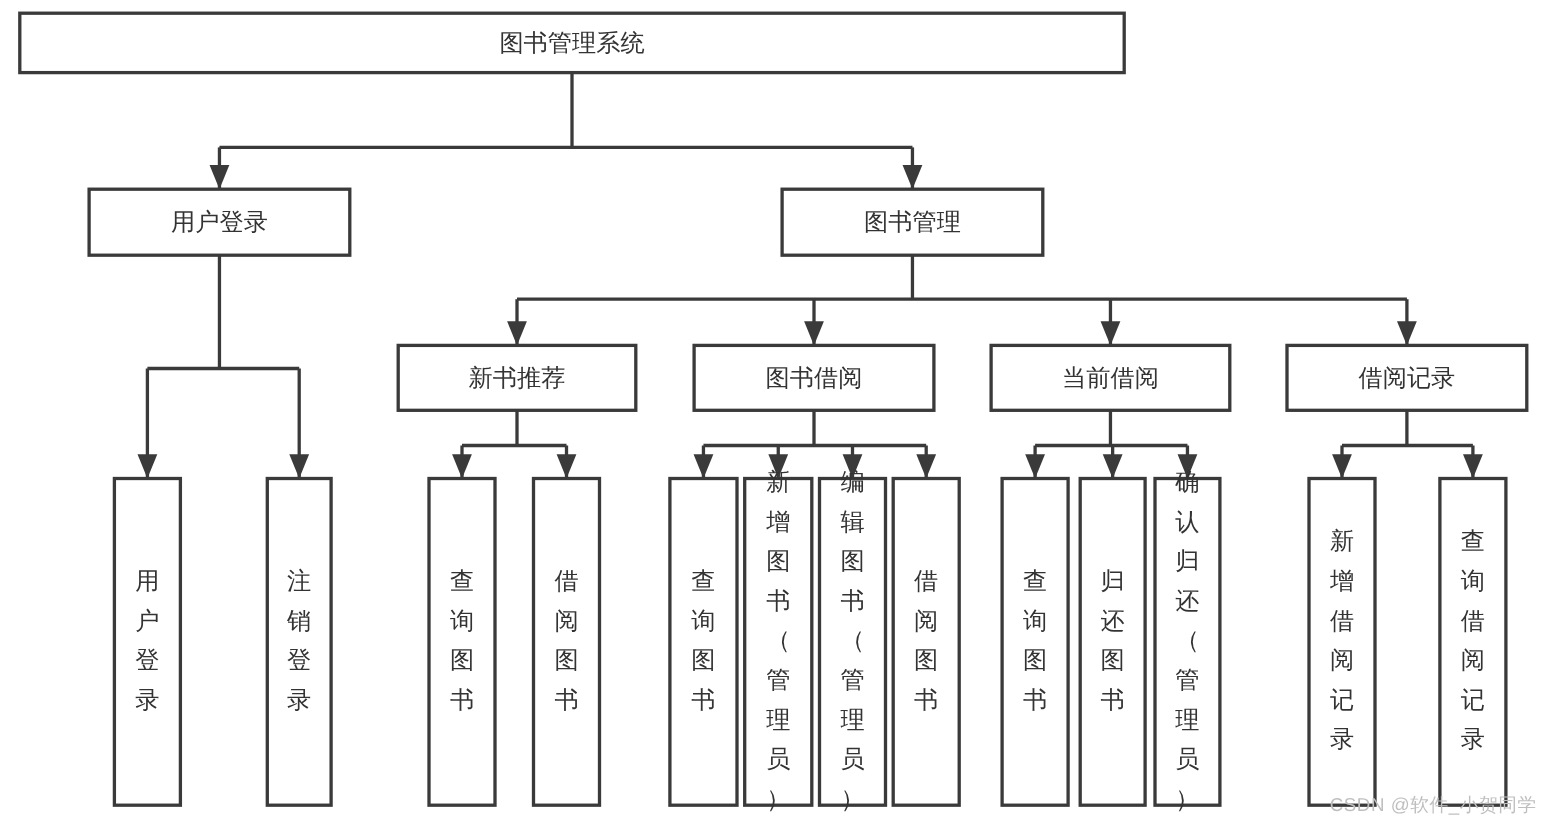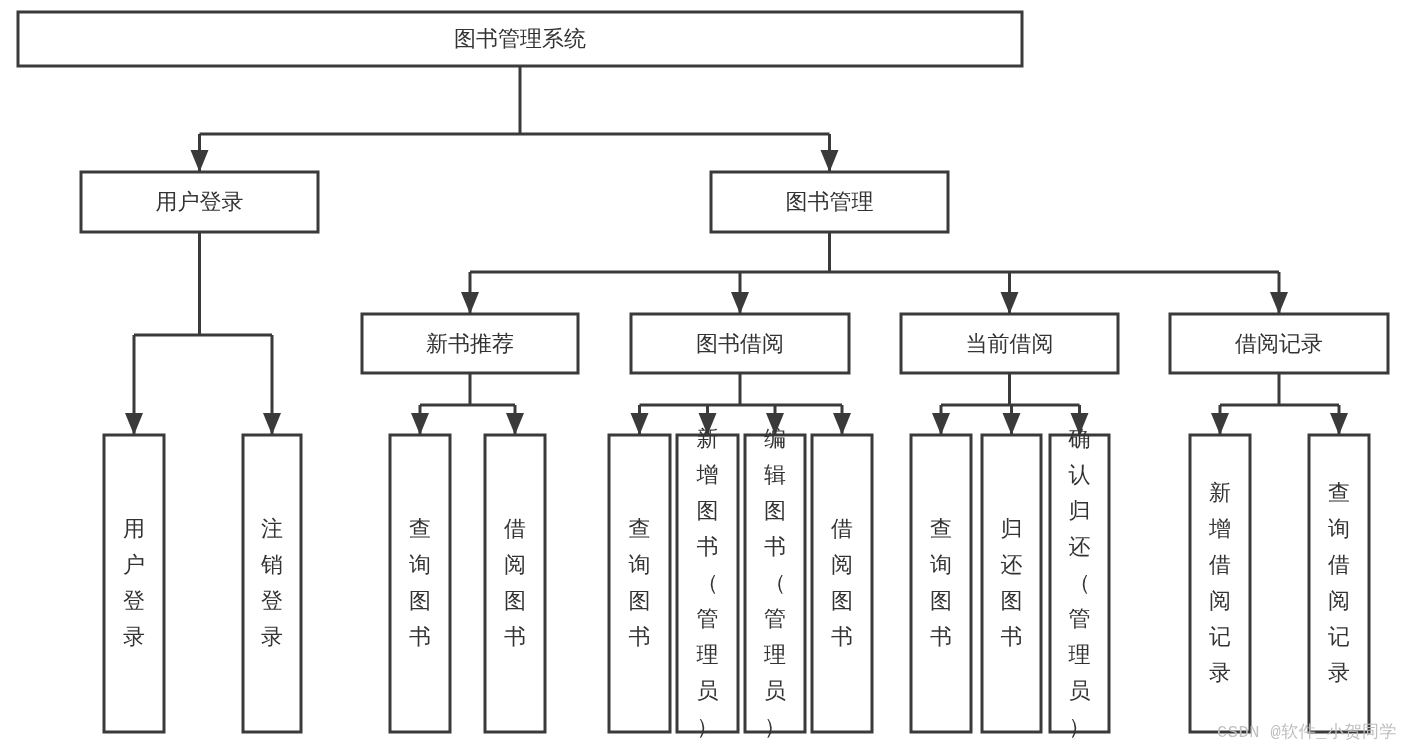--- a/index.html
+++ b/index.html
@@ -20,21 +20,21 @@
     dominant-baseline:middle;
   }
   .h-label{font-size:22px;}
   .v-label{font-size:22px;}
   .v-label tspan{text-anchor:middle;}
   .watermark{
     position:absolute;
     right:8px;bottom:4px;
     color:#bfbfbf;
     font-size:17px;
-    font-family:Liberation Mono, monospace;
+    font-family:Liberation Sans, sans-serif;
     letter-spacing:0.5px;
     white-space:nowrap;
     pointer-events:none;
   }
 </style>
 </head>
 <body>
 
 <div id="diagram-root">
 

